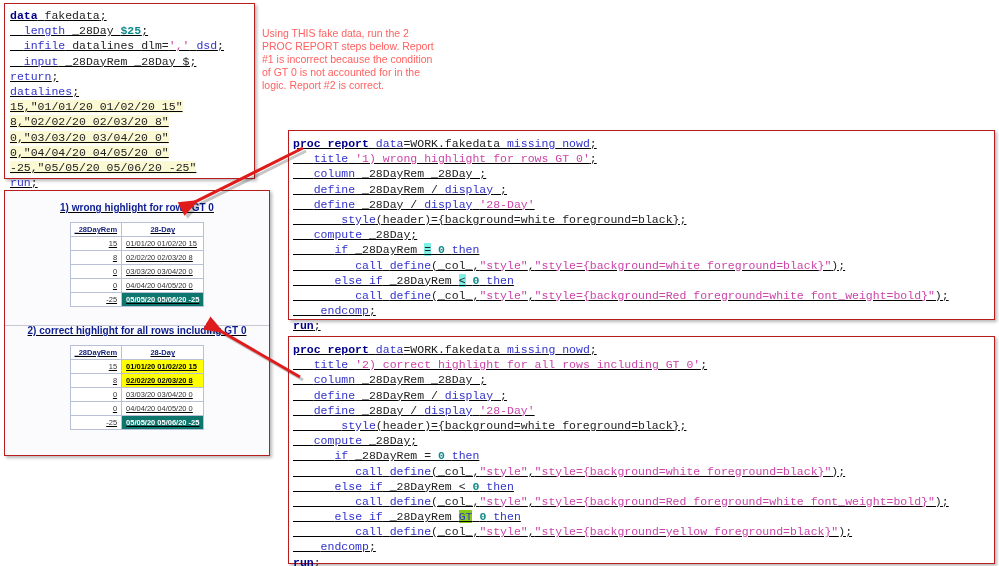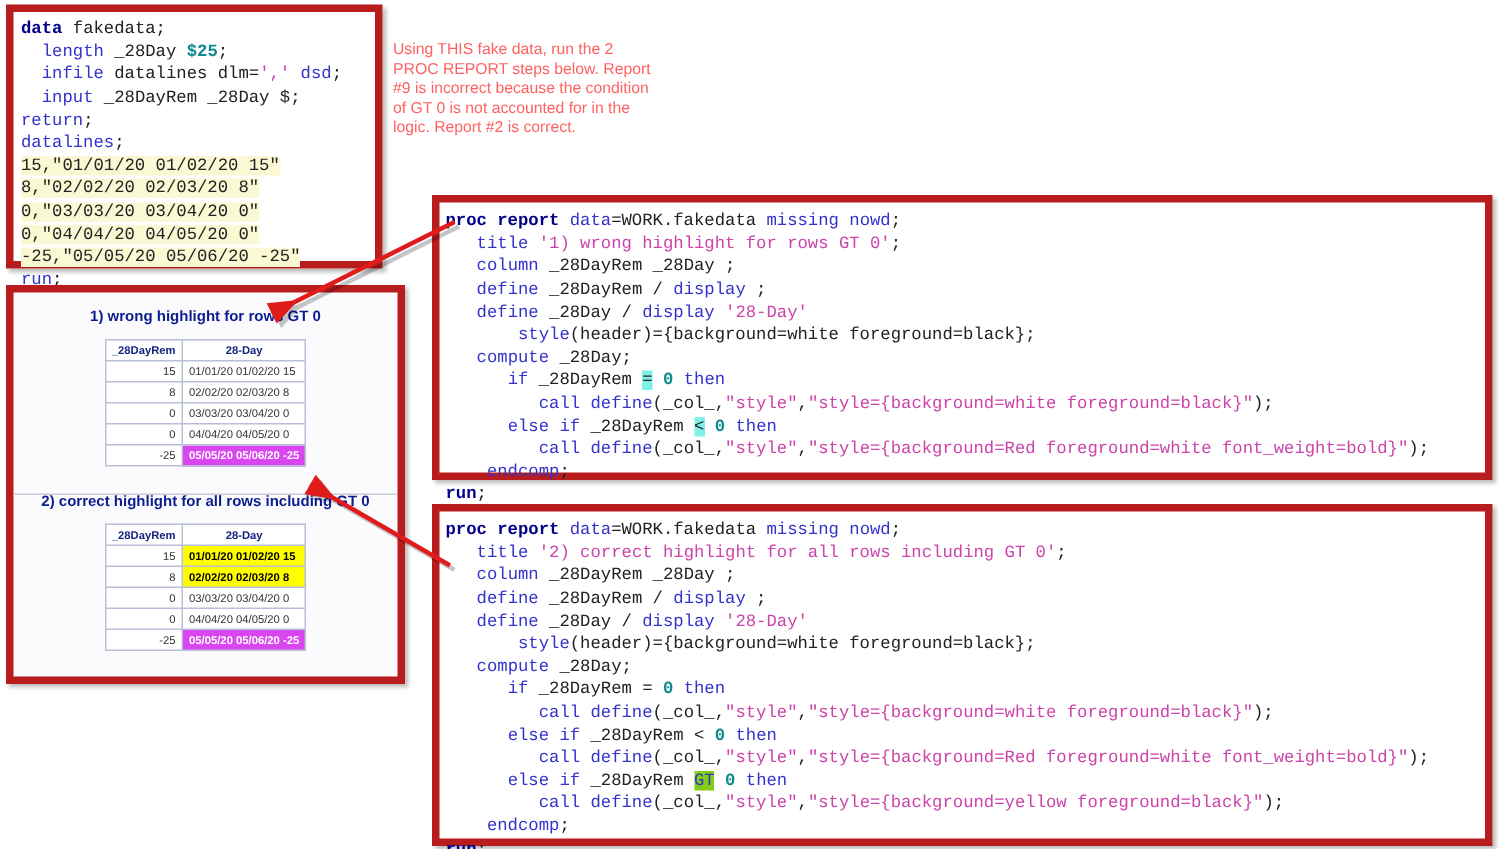--- a/index.html
+++ b/index.html
@@ -10,23 +10,24 @@
   body {
     width: 999px;
     height: 566px;
     position: relative;
     font-family: "Liberation Sans", sans-serif;
     overflow: hidden;
   }
   .panel {
     position: absolute;
     background: #ffffff;
-    border: 5px solid #b91c1c;
+    border: 1px solid #b91c1c;
     box-shadow: 2px 2px 3px rgba(0,0,0,0.28);
     box-sizing: border-box;
+    text-decoration: underline;
   }
 
   
   .codeblock {
     font-family: "Liberation Mono", "DejaVu Sans Mono", monospace;
     font-size: 11.5px;
     line-height: 15.2px;
     white-space: pre;
     color: #2a2aa8;
   }
@@ -90,41 +91,41 @@
     background: #ffffff;
     text-align: center;
   }
   .sastable td {
     border: 1px solid #b8c0d8;
     padding: 2px 4px;
     color: #333333;
     white-space: nowrap;
   }
   .sastable td.num-cell { text-align: right; }
-  .sastable td.red   { background: #d946ef; color: #ffffff; font-weight: bold; }
+  .sastable td.red   { background: #0f766e; color: #ffffff; font-weight: bold; }
   .sastable td.yellow{ background: #ffff00; color: #000000; font-weight: bold; }
 
   
   #proc1-panel { left: 288px; top: 130px; width: 707px; height: 190px; padding: 5px 0 0 4px; }
   #proc2-panel { left: 288px; top: 336px; width: 707px; height: 228px; padding: 5px 0 0 4px; }
 
   
   .arrow-layer {
     position: absolute; left: 0; top: 0; width: 999px; height: 566px;
     pointer-events: none;
   }
 </style>
 </head>
 <body>
 
 <div class="panel" id="data-step-panel">
   <div class="codeblock"><span class="ln"><span class="kw">data</span><span class="plain"> </span><span class="plain">fakedata</span><span class="plain">;</span></span><span class="ln"><span class="plain">  </span><span class="blue">length</span><span class="plain"> _28Day </span><span class="num">$25</span><span class="plain">;</span></span><span class="ln"><span class="plain">  </span><span class="blue">infile</span><span class="plain"> datalines </span><span class="plain">dlm=</span><span class="str">','</span><span class="plain"> </span><span class="blue">dsd</span><span class="plain">;</span></span><span class="ln"><span class="plain">  </span><span class="blue">input</span><span class="plain"> _28DayRem _28Day $;</span></span><span class="ln"><span class="blue">return</span><span class="plain">;</span></span><span class="ln"><span class="blue">datalines</span><span class="plain">;</span></span><span class="ln"><span class="plain hl-yell">15,"01/01/20 01/02/20 15"</span></span><span class="ln"><span class="plain hl-yell">8,"02/02/20 02/03/20 8"</span></span><span class="ln"><span class="plain hl-yell">0,"03/03/20 03/04/20 0"</span></span><span class="ln"><span class="plain hl-yell">0,"04/04/20 04/05/20 0"</span></span><span class="ln"><span class="plain hl-yell">-25,"05/05/20 05/06/20 -25"</span></span><span class="ln"><span class="blue">run</span><span class="plain">;</span></span></div>
 </div>
 
-<div class="note" id="note-top">Using THIS fake data, run the 2 PROC REPORT steps below. Report #9 is incorrect because the condition of GT 0 is not accounted for in the logic. Report #2 is correct.</div>
+<div class="note" id="note-top">Using THIS fake data, run the 2 PROC REPORT steps below. Report #1 is incorrect because the condition of GT 0 is not accounted for in the logic. Report #2 is correct.</div>
 
 <div class="note" id="note-right">Without any condition for GT, any rows GT 0 will use the STYLE default for the data cell.</div>
 
 <div class="panel" id="results-panel">
   <div class="result-divider"></div>
 
   <div class="result-section" style="padding-top:11px;">
     <div class="result-title">1) wrong highlight for rows GT 0</div>
     <table class="sastable" style="margin-top:9px;">
         <thead>

